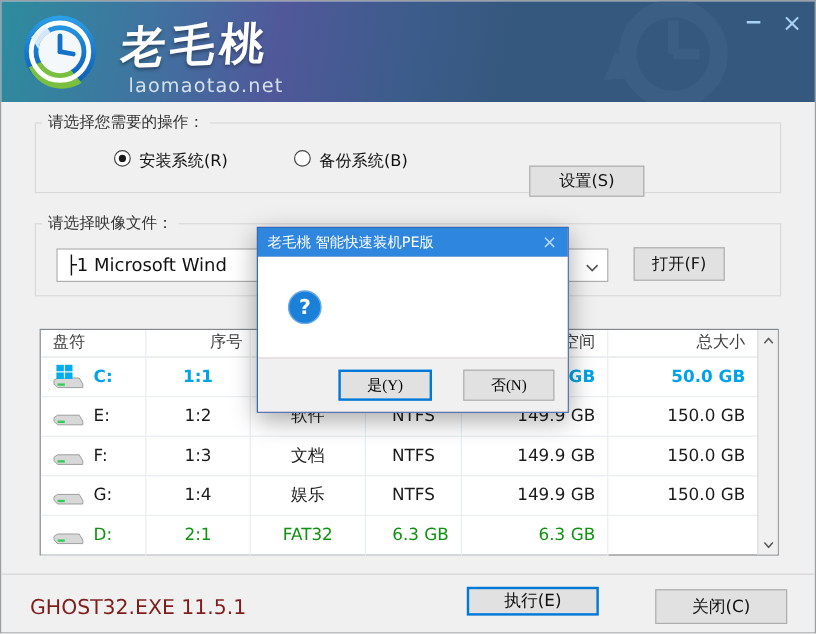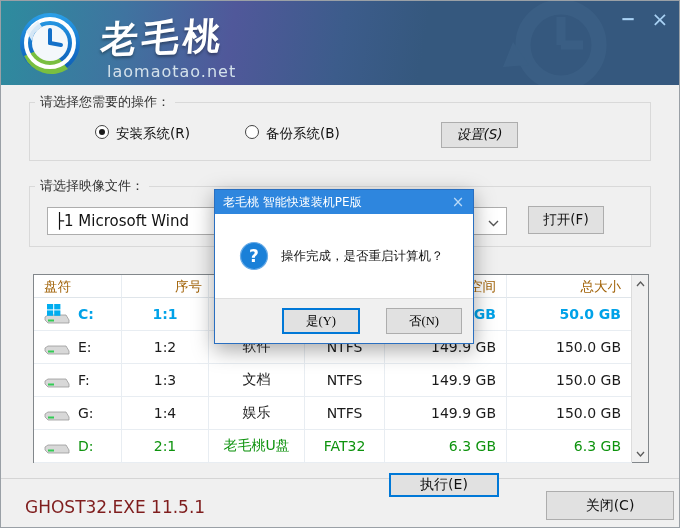--- a/index.html
+++ b/index.html
@@ -52,61 +52,61 @@
   .radio-circle.checked::after {
     content:""; position:absolute; left:3px; top:3px; width:6px; height:6px;
     border-radius:50%; background:#1a1a1a;
   }
   .radio-label { font-size:13.5px; color:#111; }
 
   .btn {
     background:#e1e1e1; border:1px solid #adadad; color:#111;
     font-size:13.5px; font-family:inherit; text-align:center; cursor:pointer;
   }
-  .btn-settings { position:absolute; left:440px; top:121px; width:77px; height:26px;font-style:italic; }
+  .btn-settings { position:absolute; left:440px; top:137px; width:96px; height:26px; }
   .btn-open { position:absolute; left:527px; top:205px; width:76px; height:28px; }
 
   
   .combo {
     position:absolute; left:46px; top:206px; width:460px; height:28px;
     background:#fff; border:1px solid #adadad; display:flex; align-items:center;
     cursor:pointer;
   }
   .combo-text { font-size:15px; color:#111; padding-left:7px; flex:1; white-space:nowrap; overflow:hidden; }
   .combo-arrow { width:26px; text-align:center; color:#555; flex:0 0 auto; }
 
   
   .dtable {
     position:absolute; left:32px; top:273px; width:616px; height:189px;
     background:#fff; border:1px solid #82878b;
   }
   .trow { display:grid; grid-template-columns:88px 87px 96px 80px 122px 125px; }
-  .thead .tcell { height:23px; line-height:23px; font-size:13.5px; color:#a16207; border-bottom:1px solid #dfe5ea; }
+  .thead .tcell { height:23px; line-height:23px; font-size:13.5px; color:#404040; border-bottom:1px solid #dfe5ea;font-family:Liberation Mono, monospace; }
   .tbody .tcell { height:33px; font-size:14px; color:#1b1b1b; border-bottom:1px solid #e8edf2; display:flex; align-items:center; }
   .tcell { border-right:1px solid #e8edf2; padding:0 6px; overflow:hidden; white-space:nowrap; }
   .tcell.c1 { padding-left:10px; }
   .tcell.center { justify-content:center; text-align:right; }
   .tcell.right { justify-content:flex-end; text-align:right; padding-right:10px; }
   .thead .tcell.right { text-align:right; padding-right:10px; }
   .drive-cell { display:flex; align-items:center; gap:8px; }
   .drive-ic { position:relative; width:26px; height:22px; flex:0 0 auto; }
   .row-blue .tcell { color:#00a2e8; font-weight:bold; }
   .row-green .tcell { color:#0e930e; }
   .scrollbar {
     position:absolute; right:0; top:0; width:17px; height:187px;
     background:#f0f0f0; border-left:1px solid #dcdcdc;
   }
   .sb-arrow { position:absolute; left:0; width:17px; height:17px; display:flex; align-items:center; justify-content:center; cursor:pointer; }
   .sb-up { top:0; } .sb-down { bottom:0; }
 
   
   .footer-divider { position:absolute; left:0; top:477px; width:680px; border-top:1px solid #d5d5d5; }
   .ghost-version { position:absolute; left:24px; top:496px; font-size:17px; color:#7f1d1d; }
-  .btn-exec { position:absolute; left:388px; top:472px; width:110px; height:24px; border:2px solid #0078d7; font-size:14px; }
-  .btn-close { position:absolute; left:545px; top:490px; width:128px; height:29px; font-size:14px; }
+  .btn-exec { position:absolute; left:388px; top:488px; width:110px; height:24px; border:2px solid #0078d7; font-size:14px; }
+  .btn-close { position:absolute; left:545px; top:490px; width:110px; height:29px; font-size:14px; }
 
   
   .dialog {
     position:absolute; left:213px; top:188px; width:260px; height:155px;
     background:#fca5a5; border:1px solid #2a6fc0;
     box-shadow:0 6px 20px rgba(0,0,0,.35); z-index:10;
   }
   .dlg-title {
     height:24px; background:#2e86de; color:#fff; font-size:12px;
     display:flex; align-items:center; padding-left:8px;
@@ -279,21 +279,20 @@
       <div class="tcell c1 drive-cell">
         <span class="drive-ic">
           <svg width="26" height="22" viewBox="0 0 26 22">
             <path d="M4 10 L22 10 L25 15 L25 18 L4 18 L1 15 L1 12 Z" fill="#d8d8d8" stroke="#9a9a9a" stroke-width="0.8"></path>
             <rect x="4" y="14.5" width="6" height="2" fill="#3c5"></rect>
           </svg>
         </span>
         <span>D:</span>
       </div>
       <div class="tcell center">2:1</div>
-      <div class="tcell center">老毛桃U盘</div>
       <div class="tcell center">FAT32</div>
       <div class="tcell right">6.3 GB</div>
       <div class="tcell right">6.3 GB</div>
     </div>
 
     <div class="scrollbar">
       <div class="sb-arrow sb-up">
         <svg width="9" height="6" viewBox="0 0 9 6">
             <polyline points="1,5 4.5,1 8,5" fill="none" stroke="#5a5a5a" stroke-width="1.3"></polyline>
           </svg>
@@ -314,21 +313,20 @@
   <div class="dialog">
     <div class="dlg-title">
       <span class="dlg-title-text">老毛桃 智能快速装机PE版</span>
       <span class="dlg-x">×</span>
     </div>
     <div class="dlg-body">
       <svg width="30" height="30" viewBox="0 0 30 30">
         <circle cx="15" cy="15" r="13.5" fill="#1a80d8" stroke="#69abe6" stroke-width="1.2"></circle>
         <text x="15" y="21" text-anchor="middle" font-size="17" font-weight="bold" fill="#ffffff" font-family="DejaVu Sans, sans-serif">?</text>
       </svg>
-      <span class="dlg-msg">操作完成，是否重启计算机？</span>
     </div>
     <div class="dlg-footer">
       <button class="dlg-btn dlg-yes">是(Y)</button>
       <button class="dlg-btn dlg-no">否(N)</button>
     </div>
   </div>
 
 </div>
 
 </body></html>

